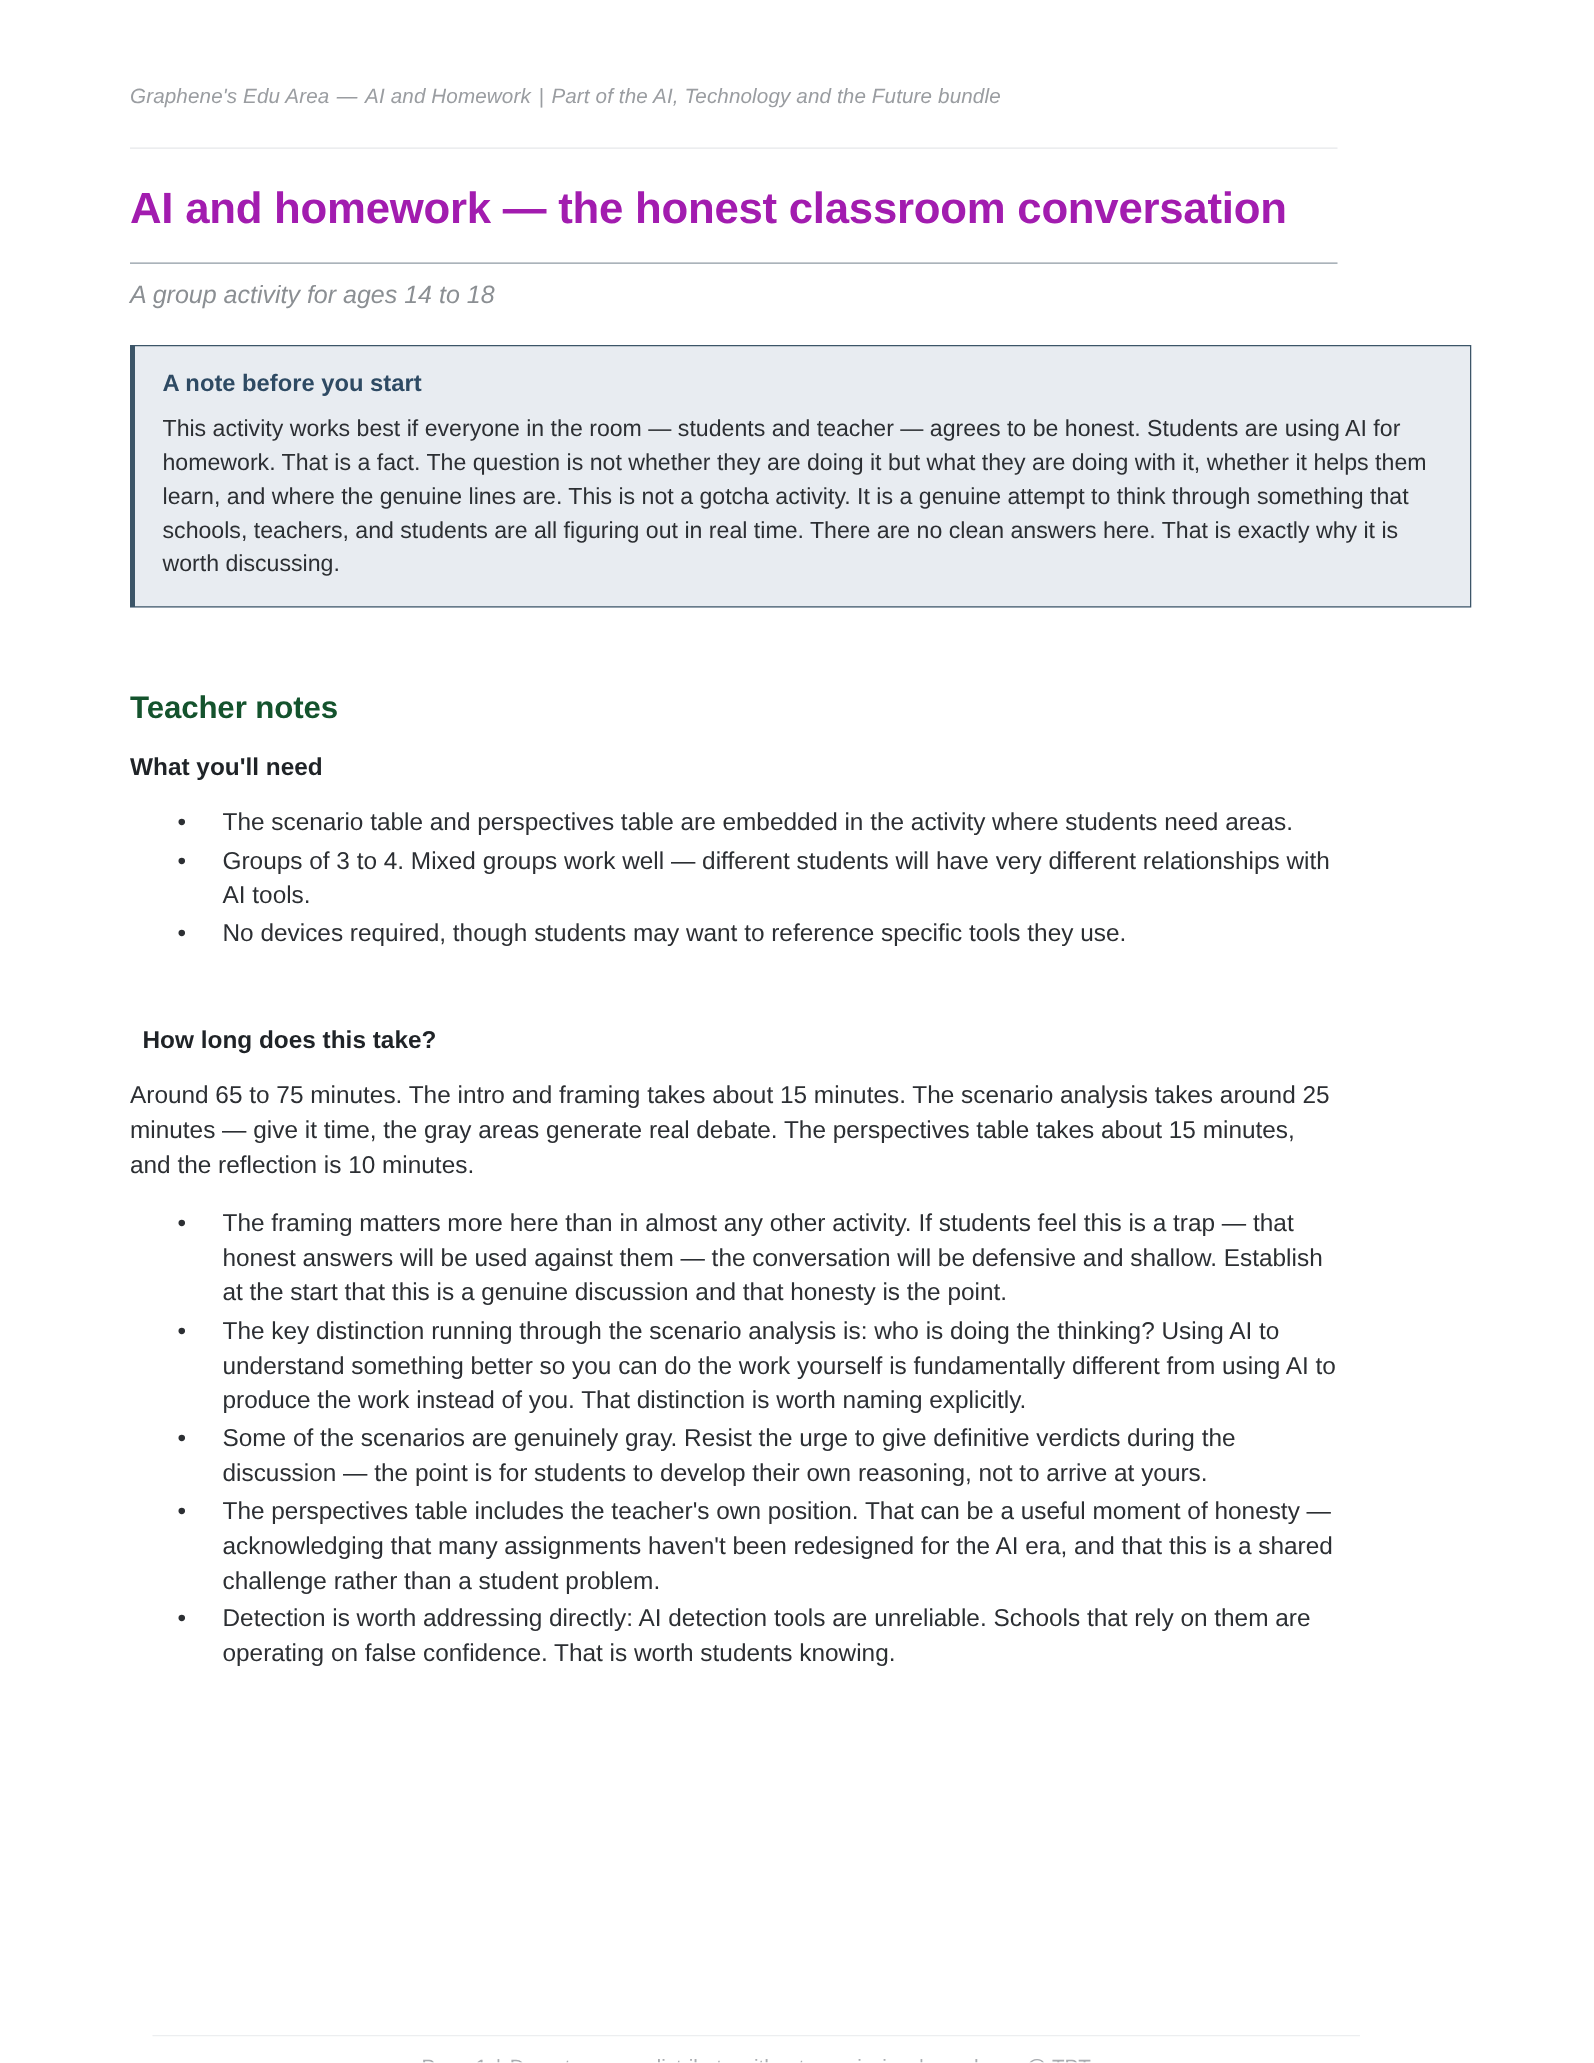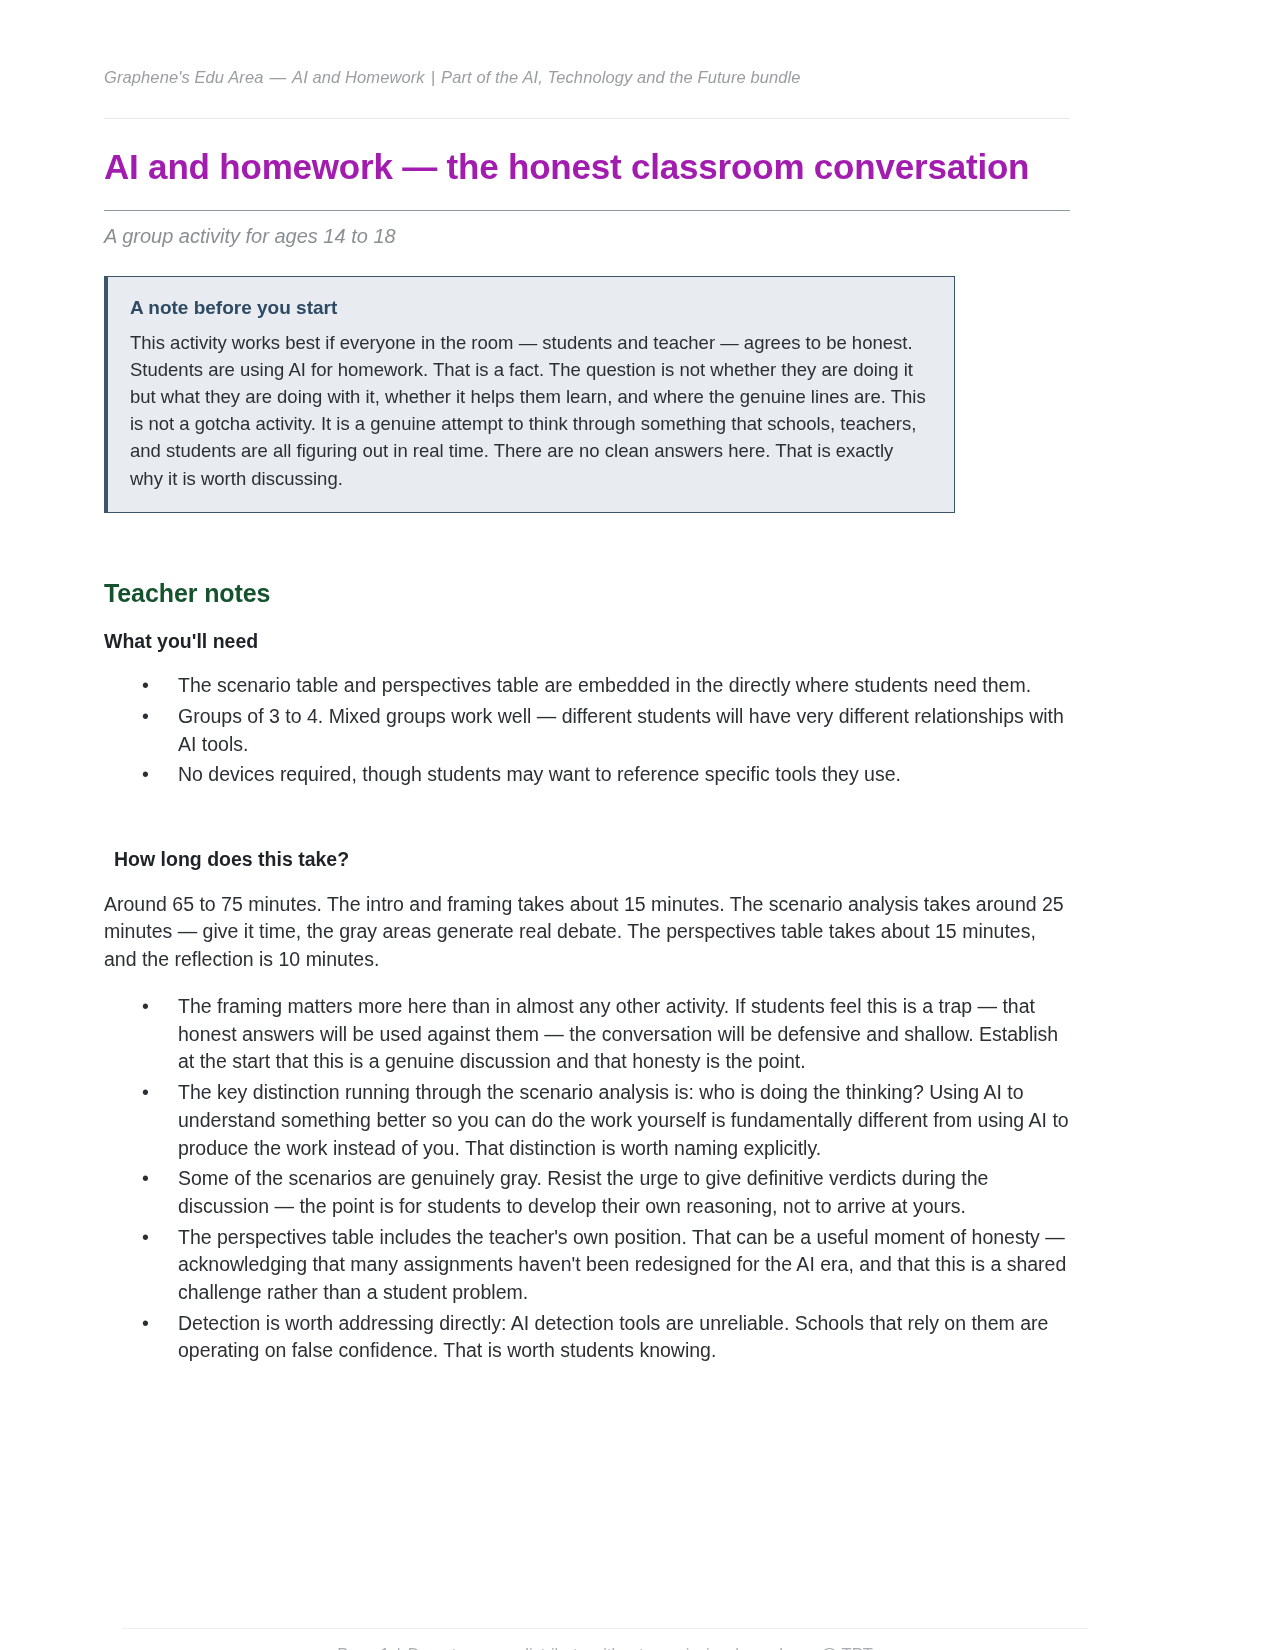--- a/index.html
+++ b/index.html
@@ -62,21 +62,21 @@
   .doc-subtitle {
     margin-top: 14px;
     font-size: 20px;
     font-style: italic;
     color: #8b8f93;
   }
 
   
   .callout {
     margin-top: 28px;
-    width: 851px;
+    width: 1073px;
     border: 1.5px solid #3c5568;
     border-left: 4px solid #3c5568;
     background: #e8ecf1;
     padding: 20px 24px 20px 22px;
     box-sizing: border-box;
   }
   .callout-title {
     font-size: 19px;
     font-weight: bold;
     color: #2e4a63;
@@ -178,21 +178,21 @@
       <div class="callout-title">A note before you start</div>
       <div class="callout-body">This activity works best if everyone in the room — students and teacher — agrees to be honest. Students are using AI for homework. That is a fact. The question is not whether they are doing it but what they are doing with it, whether it helps them learn, and where the genuine lines are. This is not a gotcha activity. It is a genuine attempt to think through something that schools, teachers, and students are all figuring out in real time. There are no clean answers here. That is exactly why it is worth discussing.</div>
     </div>
 
     <h2 class="section-heading">Teacher notes</h2>
 
     <h3 class="sub-heading">What you'll need</h3>
     <ul class="bullets">
       <li>
         <span class="dot">•</span>
-        <span>The scenario table and perspectives table are embedded in the directly where students need them.</span>
+        <span>The scenario table and perspectives table are embedded in the activity where students need areas.</span>
       </li>
       <li>
         <span class="dot">•</span>
         <span>Groups of 3 to 4. Mixed groups work well — different students will have very different relationships with AI tools.</span>
       </li>
       <li>
         <span class="dot">•</span>
         <span>No devices required, though students may want to reference specific tools they use.</span>
       </li>
     </ul>

